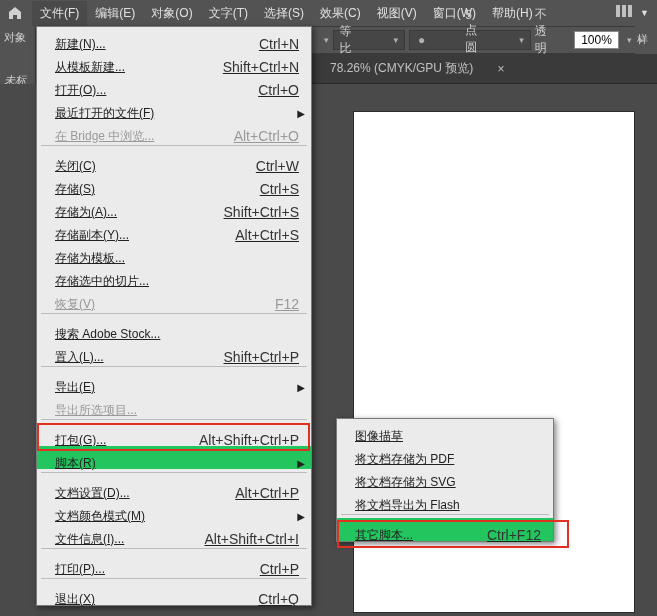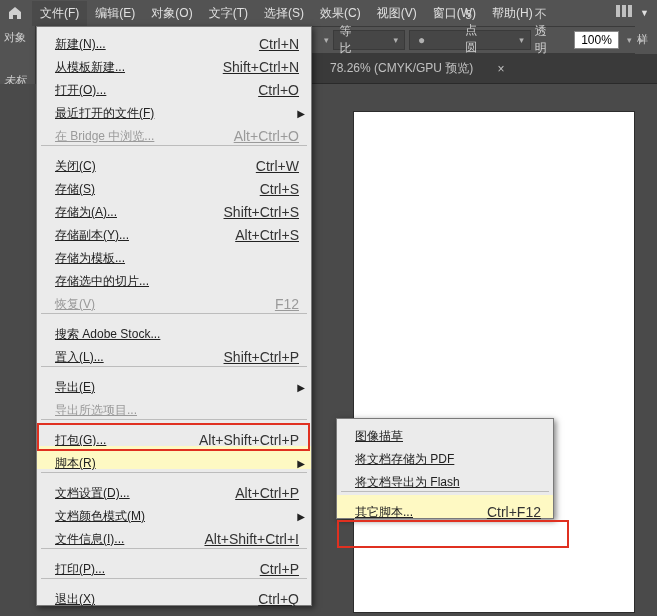--- a/index.html
+++ b/index.html
@@ -19,21 +19,21 @@
 .tabbar { height:30px; background:#3a3a3a; display:flex; align-items:center; padding-left:6px; color:#c0c0c0; border-bottom:1px solid #2a2a2a; }
 .tab { padding:6px 12px; display:flex; align-items:center; gap:24px; }
 .tab .close { font-size:12px; }
 .canvas-area { position:absolute; left:0; top:84px; right:0; bottom:0; background:#4a4a4a; }
 .canvas { position:absolute; left:354px; top:28px; width:280px; height:500px; background:#fff; box-shadow:0 0 0 1px rgba(0,0,0,0.4); }
 .dropdown { position:absolute; background:#ebebeb; border:1px solid #7a7a7a; box-shadow:2px 2px 6px rgba(0,0,0,0.5); color:#222; }
 #main-menu { left:36px; top:26px; width:276px; }
 #sub-menu { left:336px; top:418px; width:218px; }
 .menu-item { height:23px; display:flex; align-items:center; padding:11px 12px 0 18px; position:relative;text-decoration:underline; }
 .menu-item.disabled { color:#9a9a9a; }
-.menu-item.hover { background:#fef9c3; }
+.menu-item.hover { background:#22c55e; }
 .menu-label { flex:1; white-space:nowrap; }
 .menu-shortcut { color:#333; font-size:14px; }
 .menu-item.disabled .menu-shortcut { color:#9a9a9a; }
 .menu-sep { height:1px; margin:3px 4px; background:#bcbcbc; }
 .arrow { position:absolute; right:6px; font-size:10px; }
 .red-box { position:absolute; border:2px solid #e03020; pointer-events:none; }
 #red1 { left:37px; top:423px; width:273px; height:28px; }
 #red2 { left:337px; top:520px; width:232px; height:28px; }
 .left-stub { position:absolute; left:0; top:26px; width:36px; height:58px; background:#535353; color:#d0d0d0; font-size:11px; padding:4px; border-right:1px solid #3a3a3a; }
 .right-stub { position:absolute; right:0; top:26px; width:22px; height:28px; background:#535353; color:#d0d0d0; font-size:11px; padding:6px 2px; }
@@ -202,20 +202,23 @@
   </div>
 
 <div class="dropdown" id="sub-menu">
     <div class="menu-item">
       <span class="menu-label">图像描草</span>
     </div>
     <div class="menu-item">
       <span class="menu-label">将文档存储为 PDF</span>
     </div>
     <div class="menu-item">
+      <span class="menu-label">将文档存储为 SVG</span>
+    </div>
+    <div class="menu-item">
       <span class="menu-label">将文档导出为 Flash</span>
     </div>
     <div class="menu-sep"></div>
     <div class="menu-item hover">
       <span class="menu-label">其它脚本...</span>
       <span class="menu-shortcut">Ctrl+F12</span>
     </div>
   </div>
 
 <div class="red-box" id="red1"></div>

